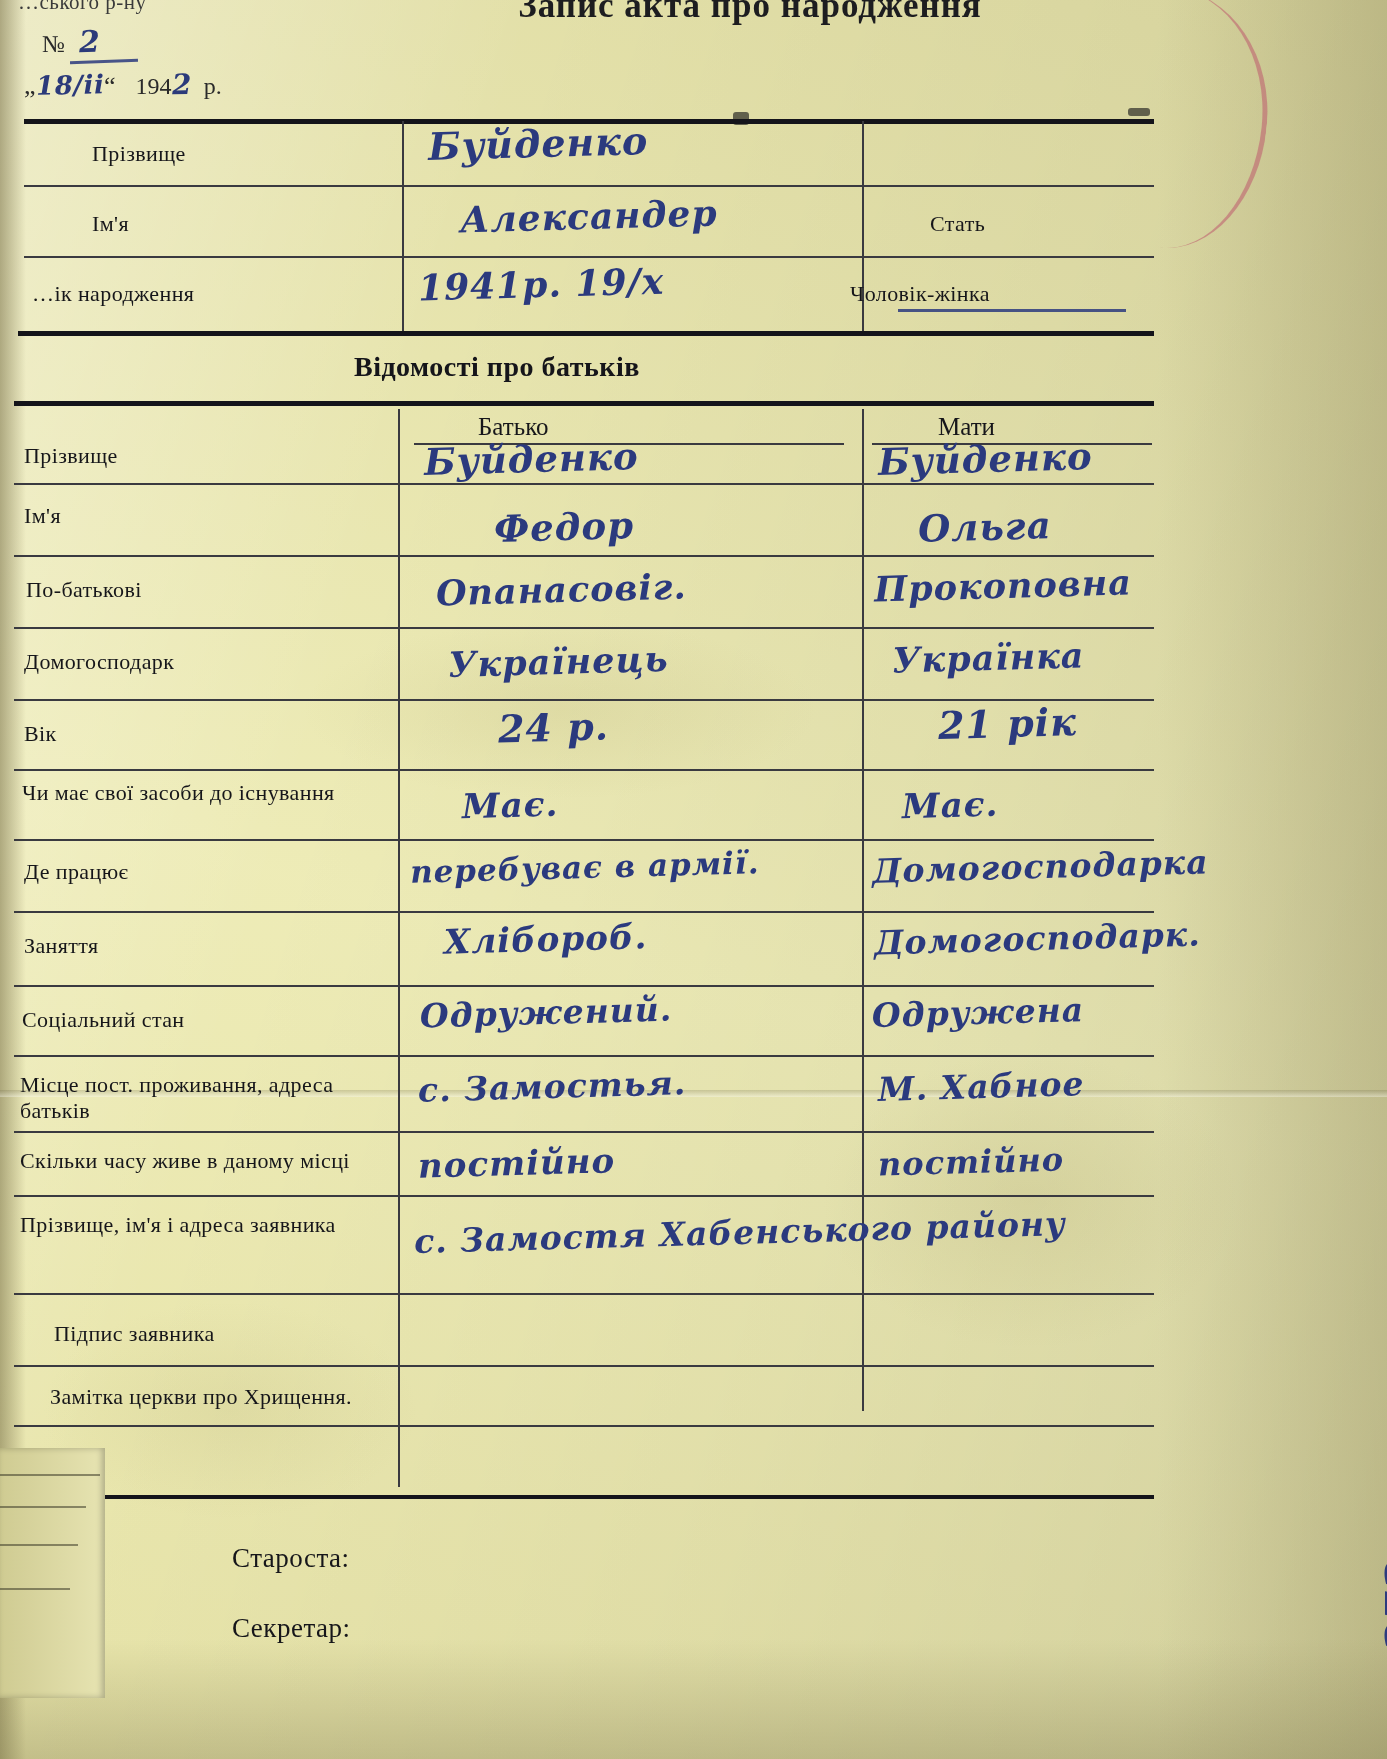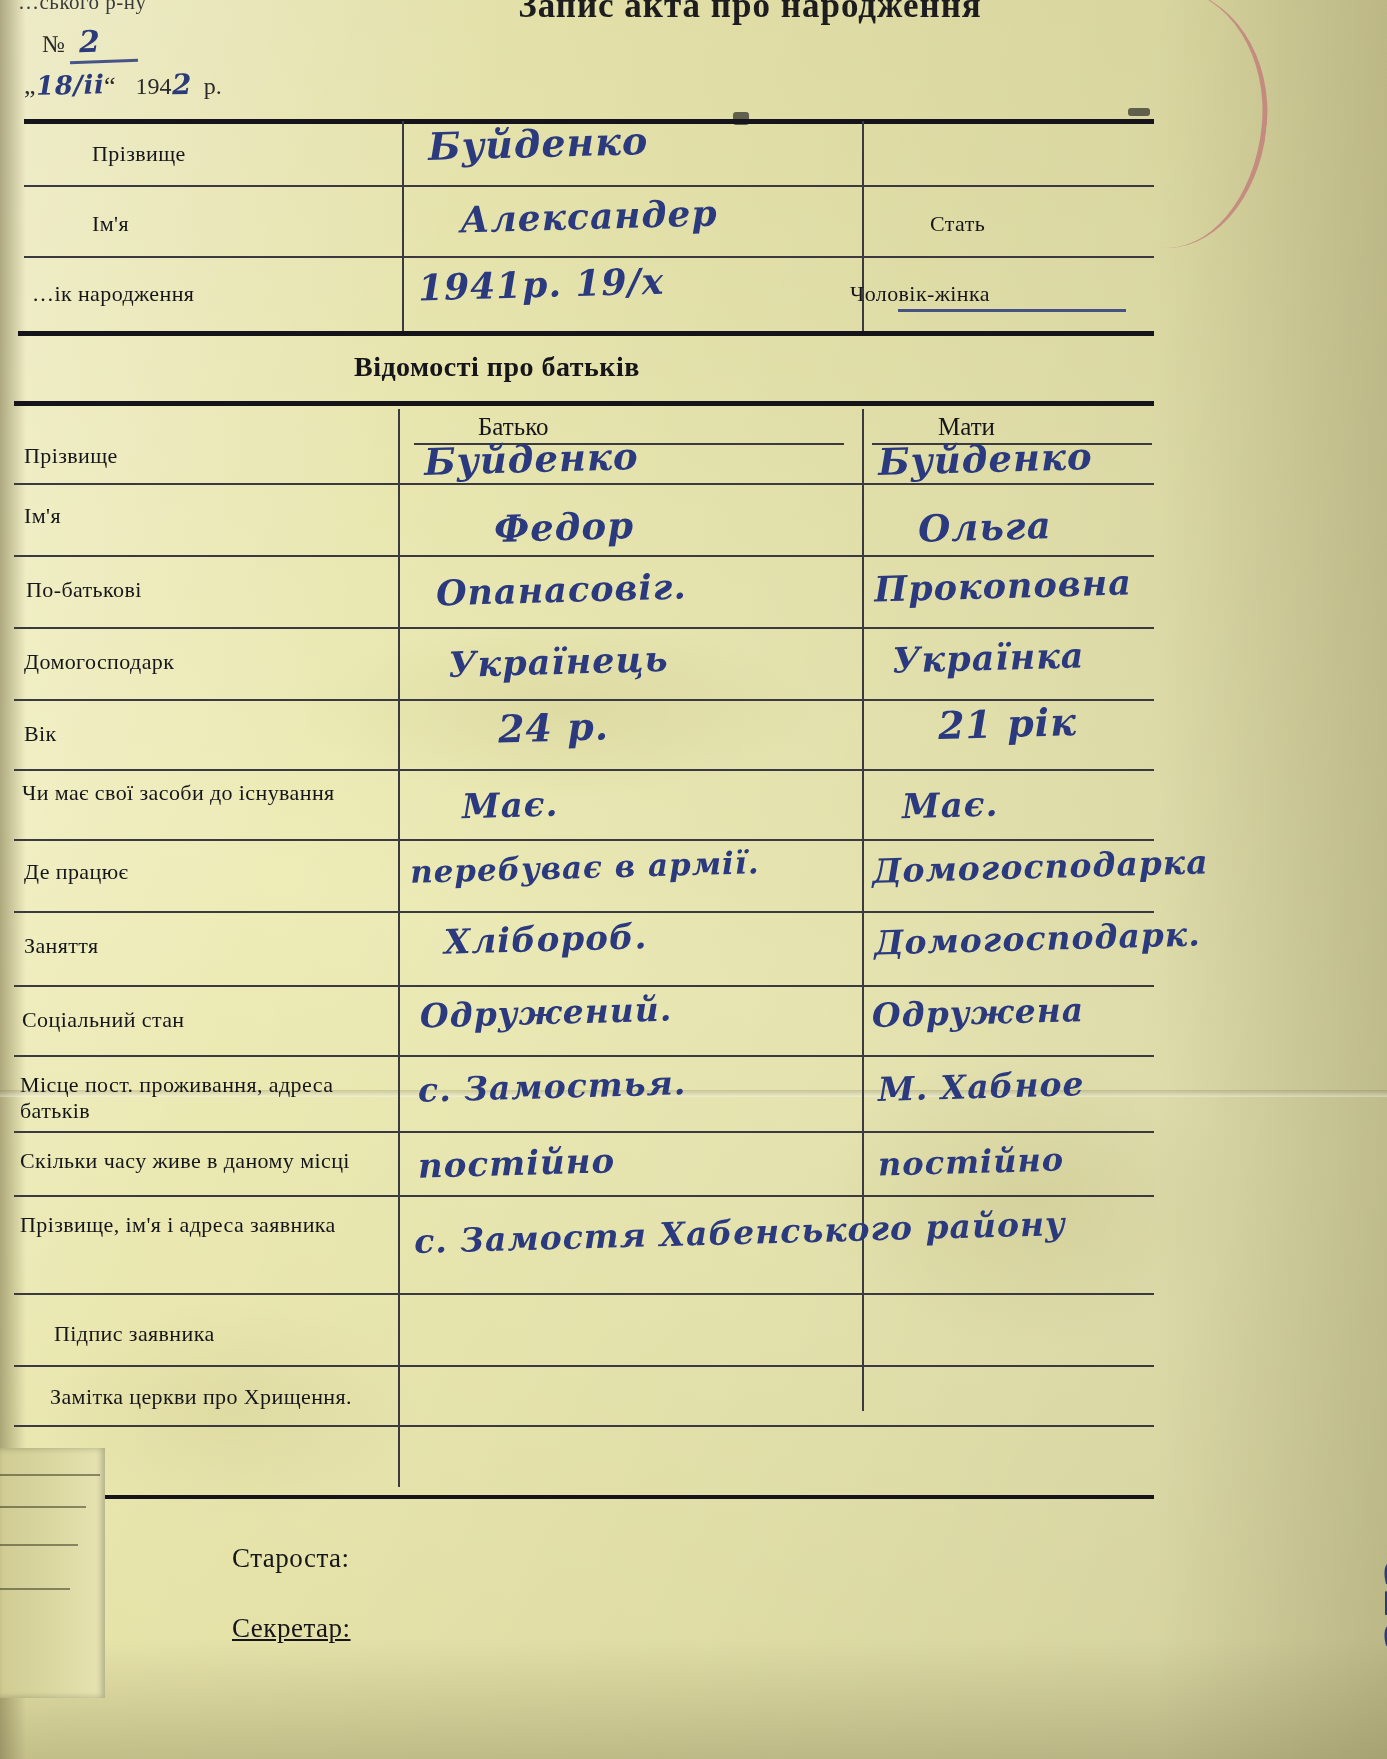--- a/index.html
+++ b/index.html
@@ -352,21 +352,21 @@
 
     <div class="lbl" style="left:44px;top:1200px;">Підпис заявника</div>
     <div class="val" style="left:404px;top:1196px;"></div>
 
     <div class="lbl" style="left:40px;top:1262px;line-height:1.2;width:340px;">Замітка церкви про Хрищення.</div>
     <div class="val" style="left:404px;top:1268px;"></div>
 
   </div>
 
   <div class="footer-sign" style="left:232px;top:1543px;">Староста:</div>
-  <div class="footer-sign" style="left:232px;top:1613px;text-decoration:underline;">Секретар:</div>
+  <div class="footer-sign" style="left:232px;top:1613px;">Секретар:</div>
 
 
   <div class="side-number">273</div>
 
   <div class="stack-left">
     <div class="stack-line" style="top:26px;"></div>
     <div class="stack-line" style="top:58px;width:86px;"></div>
     <div class="stack-line" style="top:96px;width:78px;"></div>
     <div class="stack-line" style="top:140px;width:70px;"></div>
   </div>

